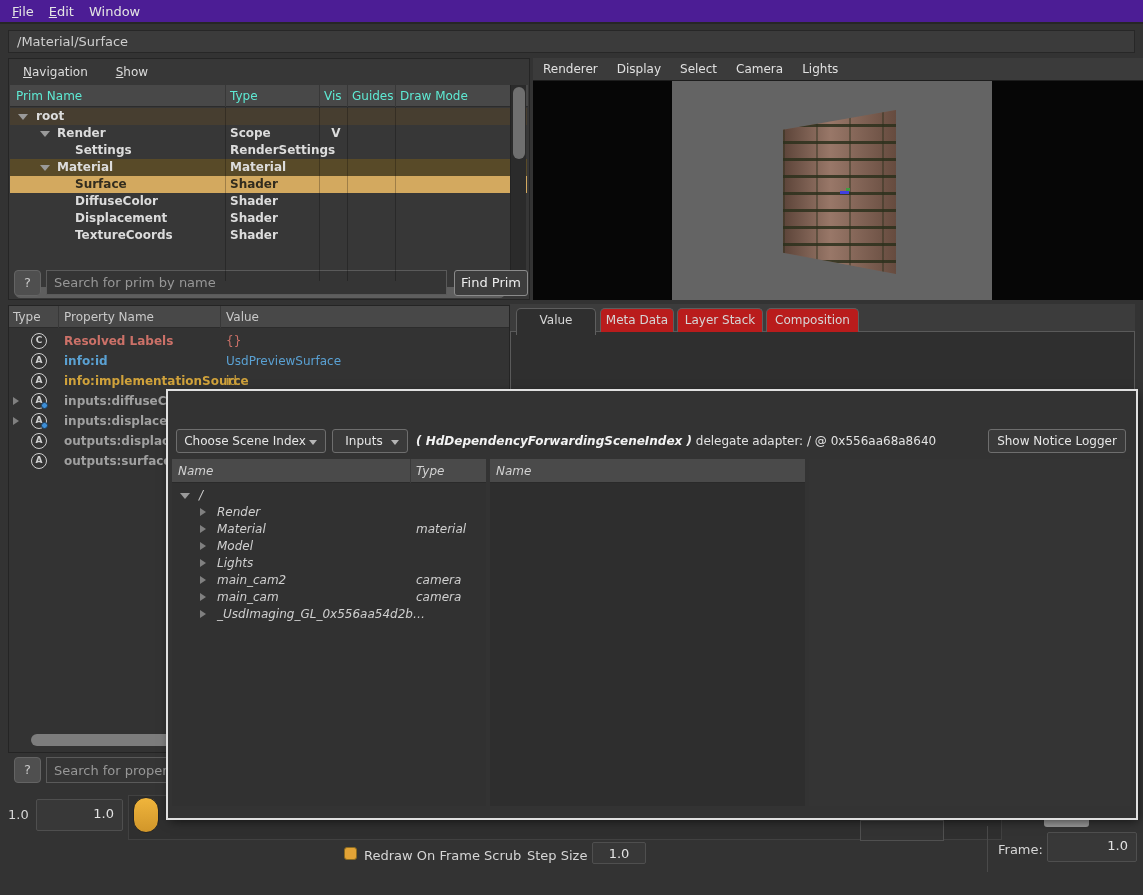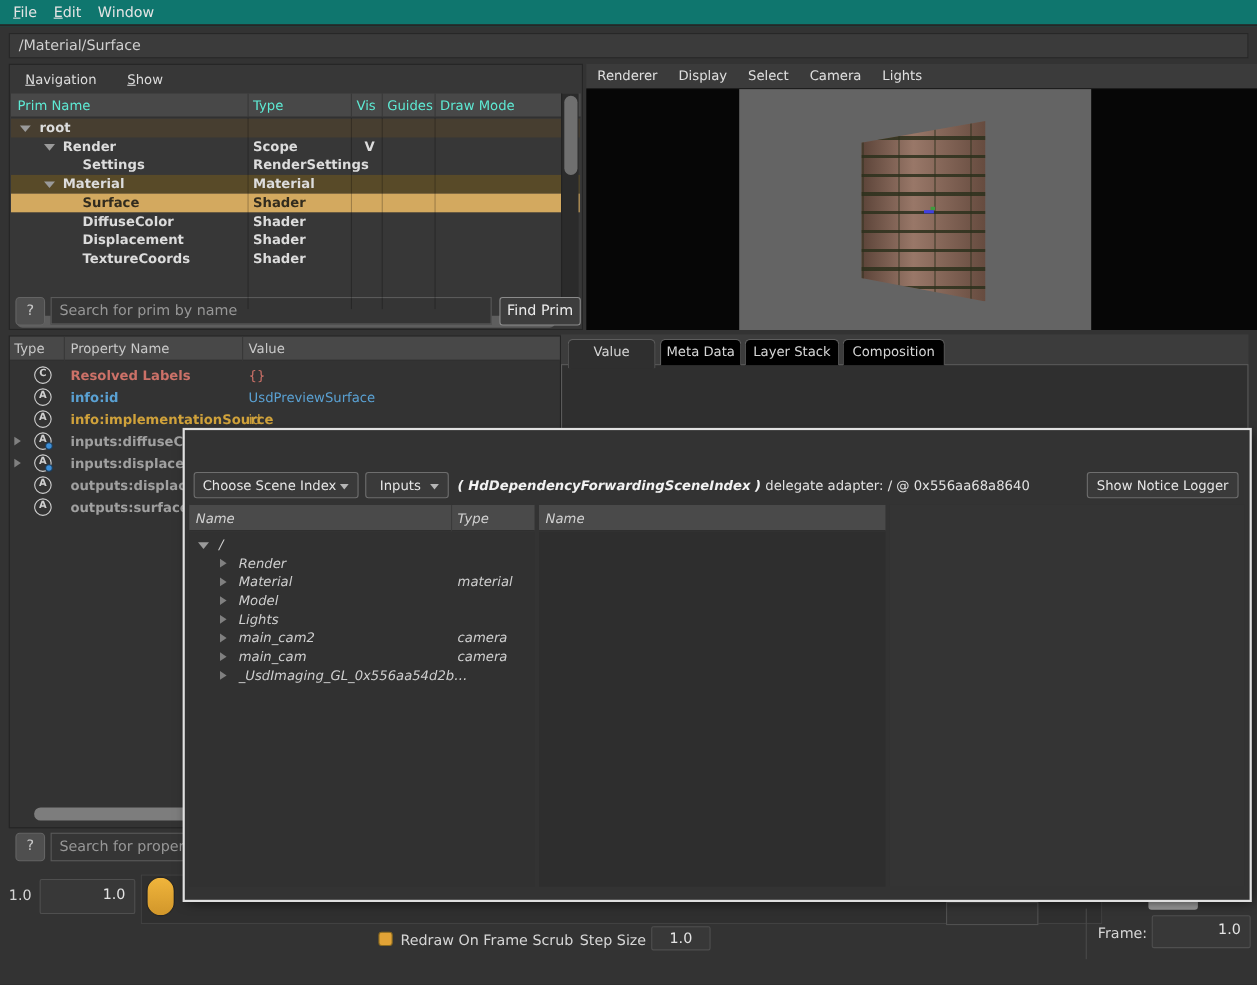--- a/index.html
+++ b/index.html
@@ -4,21 +4,21 @@
 <style>
   html,body{margin:0;padding:0;background:#2e2e2e;}
   *{box-sizing:border-box;font-family:"DejaVu Sans","Liberation Sans",sans-serif;}
   #app{position:relative;width:1143px;height:895px;background:#333333;overflow:hidden;}
   .abs{position:absolute;}
   .txt{color:#d6d6d6;font-size:12px;line-height:17px;white-space:nowrap;}
   .mn{display:inline-block;}
   .mn::first-letter{text-decoration:underline;}
 
   
-  #menubar{left:0;top:0;width:1143px;height:24px;background:#0f766e;border-bottom:2px solid #262626;display:flex;align-items:center;padding-left:12px;column-gap:15px;}
+  #menubar{left:0;top:0;width:1143px;height:24px;background:#4c1d95;border-bottom:2px solid #262626;display:flex;align-items:center;padding-left:12px;column-gap:15px;}
   #menubar span{color:#e4e4e4;font-size:13px;}
 
   
   #pathbar{left:8px;top:30px;width:1127px;height:23px;background:#3b3b3b;border:1px solid #272727;color:#cfcfcf;font-size:13px;line-height:21px;padding-left:8px;}
 
   
   #primpanel{left:8px;top:58px;width:522px;height:242px;background:#373737;border:1px solid #252525;}
   #primmenus{left:14px;top:2px;height:22px;display:flex;column-gap:28px;align-items:center;}
   #primmenus span{color:#dcdcdc;font-size:12px;}
   #primhdr{left:1px;top:26px;width:518px;height:22px;background:#484848;border-bottom:1px solid #2c2c2c;}
@@ -73,21 +73,21 @@
     background-image:
       repeating-linear-gradient(180deg, rgba(0,0,0,0) 0 14px, rgba(44,48,28,0.85) 14px 17px),
       repeating-linear-gradient(90deg, rgba(44,48,28,0.45) 0 2px, rgba(0,0,0,0) 2px 33px),
       linear-gradient(90deg, rgba(0,0,0,0.35) 0%, rgba(255,255,255,0.10) 42%, rgba(0,0,0,0.28) 100%);
     clip-path:polygon(0% 12%,100% 0%,100% 100%,0% 87%);}
   #gizmo-blue{position:absolute;left:168px;top:110px;width:9px;height:3px;background:#4040e0;}
   #gizmo-green{position:absolute;left:174px;top:107px;width:4px;height:3px;background:#3f9c3f;}
 
   
   #tabstrip{left:510px;top:304px;width:625px;height:27px;background:#3c3c3c;}
-  .tab{position:absolute;top:4px;height:24px;border:1px solid #5e5e5e;border-bottom:none;border-radius:5px 5px 0 0;background:#000000;color:#d6d6d6;font-size:12px;text-align:center;line-height:22px;z-index:2;}
+  .tab{position:absolute;top:4px;height:24px;border:1px solid #5e5e5e;border-bottom:none;border-radius:5px 5px 0 0;background:#b91c1c;color:#d6d6d6;font-size:12px;text-align:center;line-height:22px;z-index:2;}
   .tab.active{background:#2f2f2f;height:27px;z-index:4;}
   #valuepanel{left:510px;top:331px;width:625px;height:484px;background:#2f2f2f;border:1px solid #5a5a5a;}
 
   
   .checkbox{position:absolute;width:13px;height:13px;background:#e2a336;border:1px solid #8a6a20;border-radius:3px;}
   .field{position:absolute;background:#383838;border:1px solid #4f4f4f;border-radius:2px;color:#e3e3e3;font-size:13px;}
   #bbdivider{left:987px;top:826px;width:1px;height:46px;background:#4a4a4a;}
 
   
   #dialog{left:168px;top:391px;width:968px;height:427px;background:#333333;box-shadow:0 0 0 2px #e0e0e0, 2px 3px 10px rgba(0,0,0,0.6);z-index:10;}

